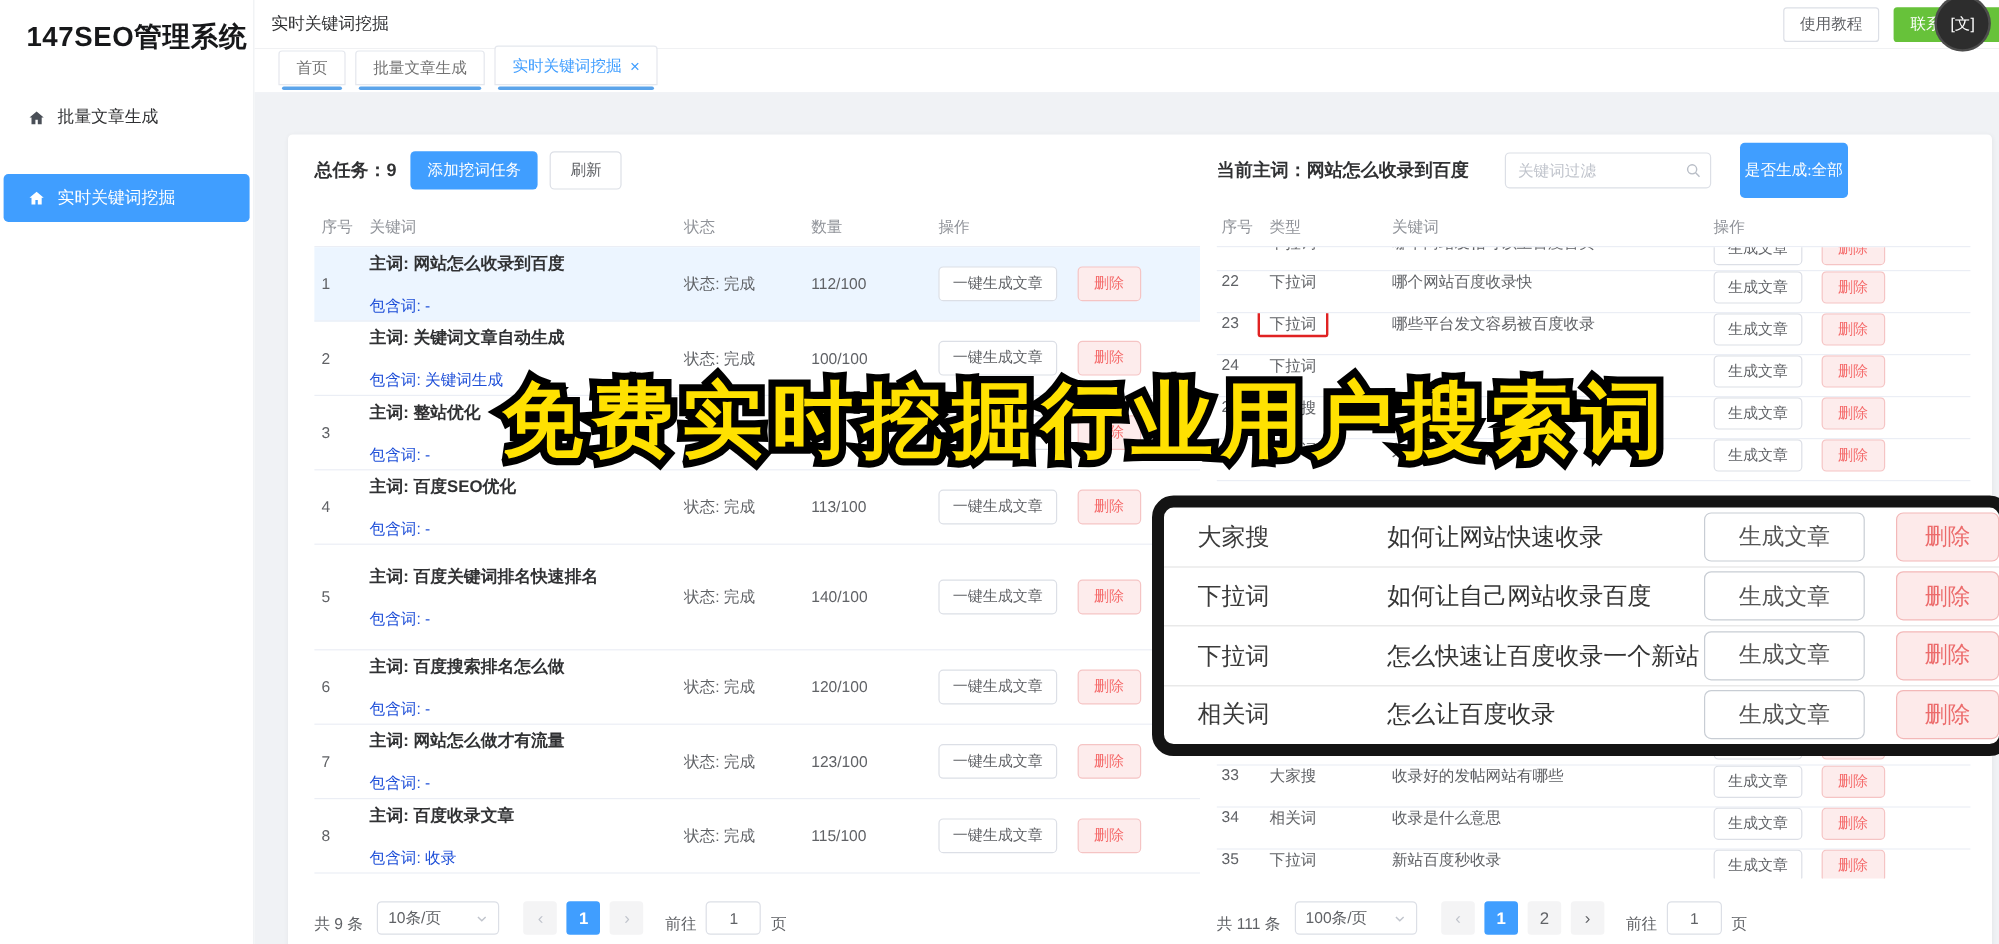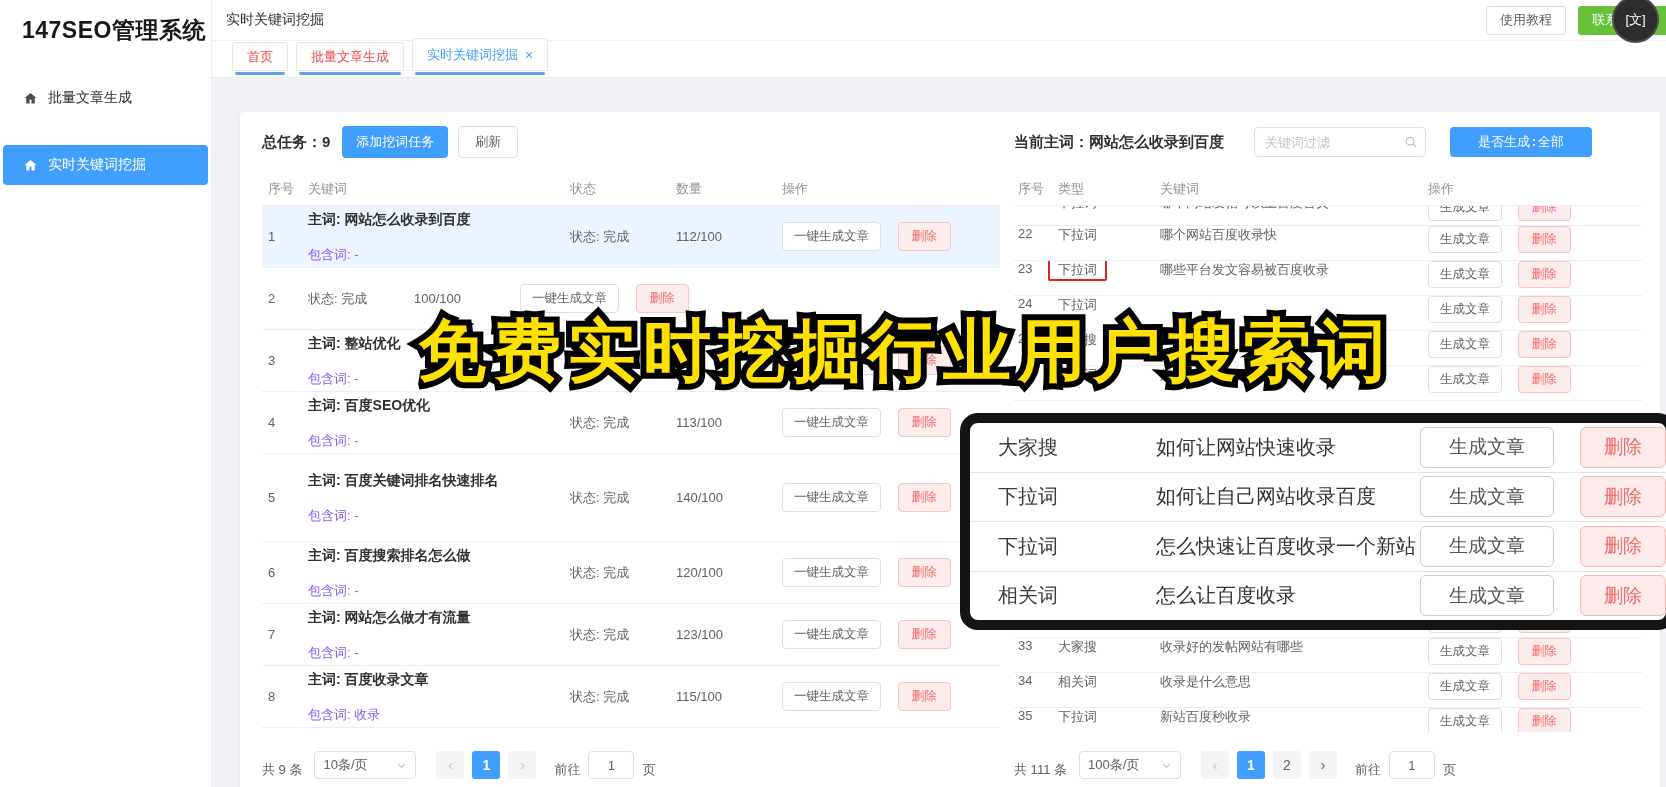--- a/index.html
+++ b/index.html
@@ -1,18 +1,18 @@
 <!DOCTYPE html>
 <html><head>
 <meta charset="utf-8">
 <style>
 *{margin:0;padding:0;box-sizing:border-box}
 html,body{width:1666px;height:787px;overflow:hidden}
 body{position:relative;font-family:"Liberation Sans","DejaVu Sans",sans-serif;background:#fff;color:#606266;font-size:13px}
-button{font-family:Liberation Mono, monospace;cursor:pointer}
+button{font-family:Liberation Serif, serif;cursor:pointer}
 input{font-family:inherit;outline:none}
 
 
 .sidebar{position:absolute;left:0;top:0;width:212px;height:100%;background:#fff;border-right:1px solid #eef0f3;z-index:6}
 .logo{padding:15px 0 0 22px;font-size:23px;font-weight:bold;color:#17181a;letter-spacing:.5px}
 .menu{margin-top:32px;display:flex;flex-direction:column;gap:27px;padding:0 3px}
 .menu-item{height:40px;display:flex;align-items:center;gap:10px;padding:0 12px 0 20px;font-size:14px;color:#303133;border-radius:4px;cursor:pointer}
 .menu-item .mi-icon{display:flex;color:#4a4f57}
 .menu-item.active{background:#409eff;color:#fff}
 .menu-item.active .mi-icon{color:#fff}
@@ -21,55 +21,55 @@
 
 .topbar{position:absolute;left:212px;top:0;right:0;height:41px;background:#fff;border-bottom:1px solid #f0f1f3;display:flex;align-items:center;padding:0 14px;z-index:5}
 .topbar-title{font-size:14px;color:#303133}
 .topbar-actions{margin-left:auto;display:flex;gap:12px;align-items:center}
 .btn-tutorial{height:29px;padding:0 13px;background:#fff;border:1px solid #dcdfe6;border-radius:3px;font-size:13px;color:#606266}
 .btn-contact{height:29px;width:100px;margin-right:-26px;background:#67c23a;border:none;border-radius:3px;font-size:13px;color:#fff;text-align:left;padding-left:14px}
 .float-badge{position:absolute;left:1612px;top:-4px;width:47px;height:47px;border-radius:50%;background:#2d2d2d;color:#fff;display:flex;align-items:center;justify-content:center;font-size:13px;z-index:60;box-shadow:0 0 0 2px rgba(255,255,255,.15) inset;cursor:pointer}
 
 
 .tabbar{position:absolute;left:212px;top:41px;right:0;height:37px;background:#fff;border-bottom:1px solid #e8ebf0;display:flex;align-items:flex-end;gap:8px;padding:0 0 6px 20px;z-index:5}
-.tab{position:relative;height:29px;padding:0 14px;border:1px solid #e4e7ed;border-radius:3px 3px 0 0;display:flex;align-items:center;font-size:13px;color:#ef4444;background:#fff}
+.tab{position:relative;height:29px;padding:0 14px;border:1px solid #e4e7ed;border-radius:3px 3px 0 0;display:flex;align-items:center;font-size:13px;color:#737373;background:#fff}
 .tab::after{content:"";position:absolute;left:2px;right:2px;bottom:-5px;height:3px;background:#5ba4ea;border-radius:2px}
 .tab.active{height:33px;color:#409eff}
 .tab-close{margin-left:7px;color:#409eff;font-size:14px;line-height:1;cursor:pointer}
 
 
 .content{position:absolute;left:212px;top:78px;right:0;bottom:0;background:#f0f2f5}
 .card{position:absolute;left:28px;top:34px;right:6px;bottom:-6px;background:#fff;border-radius:4px;box-shadow:0 1px 4px rgba(0,0,0,.05)}
 .panel-left{position:absolute;left:22px;top:14px;width:738px;bottom:6px}
 .panel-right{position:absolute;left:774px;right:18px;top:14px;bottom:6px}
 
 
 .lp-toolbar,.rp-toolbar{display:flex;align-items:center;height:32px}
 .lp-total{font-size:15px;font-weight:bold;color:#303133;margin-right:12px}
 .btn-primary{background:#409eff;color:#fff;border:none;border-radius:4px;height:32px;padding:0 14px;font-size:13px}
 .btn-plain{background:#fff;border:1px solid #dcdfe6;border-radius:4px;height:32px;padding:0 16px;font-size:13px;color:#606266;margin-left:10px}
 .rp-label{font-size:15px;font-weight:bold;color:#303133}
 .filter-wrap{position:relative;margin-left:30px}
 .filter-input{width:172px;height:30px;border:1px solid #dcdfe6;border-radius:4px;padding:0 28px 0 10px;font-size:13px;color:#0c4a6e;background:#fff}
 .filter-input::placeholder{color:#c0c4cc}
 .filter-wrap .search-ic{position:absolute;right:8px;top:8px}
-.btn-genall{height:30px;margin-left:24px;padding:0 28px}
+.btn-genall{height:46px;margin-left:24px;padding:0 4px}
 
 
 .thead{display:flex;align-items:center;height:34px;margin-top:14px;color:#909399;font-size:13px;border-bottom:1px solid #ebeef5}
 .c-no{width:46px;padding-left:6px}
 .c-kw{flex:1;padding-right:40px}
 .c-status{width:106px}
 .c-qty{width:106px}
 .c-act{width:218px}
 .lrow{display:flex;align-items:center;min-height:62px;border-bottom:1px solid #ebeef5;font-size:13px;color:#606266;cursor:pointer}
 .lrow.tall{min-height:88px}
 .lrow.selected{background:#ecf5ff}
 .kw-main{font-size:14px;font-weight:bold;color:#303133;line-height:1.55}
-.kw-sub{font-size:13px;color:#8b5cf6;margin-top:15px}
+.kw-sub{font-size:13px;color:#1d4ed8;margin-top:15px}
 .btn-gen{height:29px;padding:0 11px;font-size:12.5px;border:1px solid #dcdfe6;border-radius:4px;background:#fff;color:#606266}
 .btn-del{height:29px;padding:0 13px;font-size:12.5px;border:1px solid #f5c4c4;border-radius:4px;background:#fdecec;color:#f56c6c;margin-left:13px}
 
 .r-no{width:44px;padding-left:4px}
 .r-type{width:102px}
 .r-kw{flex:1}
 .r-act{width:214px}
 .rrow{border-bottom:1px solid #ebeef5;overflow:hidden}
 .rrow-inner{display:flex;align-items:flex-start;height:34px;width:100%;font-size:13px;color:#606266}
 .rrow .btn-gen{height:27px}
@@ -185,20 +185,24 @@
     </div>
     <div class="c-status">状态: 完成</div>
     <div class="c-qty">112/100</div>
     <div class="c-act">
       <button class="btn-gen">一键生成文章</button>
       <button class="btn-del">删除</button>
     </div>
   </div>
           <div class="lrow">
     <div class="c-no">2</div>
+    <div class="c-kw">
+      <div class="kw-main">主词: 关键词文章自动生成</div>
+      <div class="kw-sub">包含词: 关键词生成</div>
+    </div>
     <div class="c-status">状态: 完成</div>
     <div class="c-qty">100/100</div>
     <div class="c-act">
       <button class="btn-gen">一键生成文章</button>
       <button class="btn-del">删除</button>
     </div>
   </div>
           <div class="lrow">
     <div class="c-no">3</div>
     <div class="c-kw">

